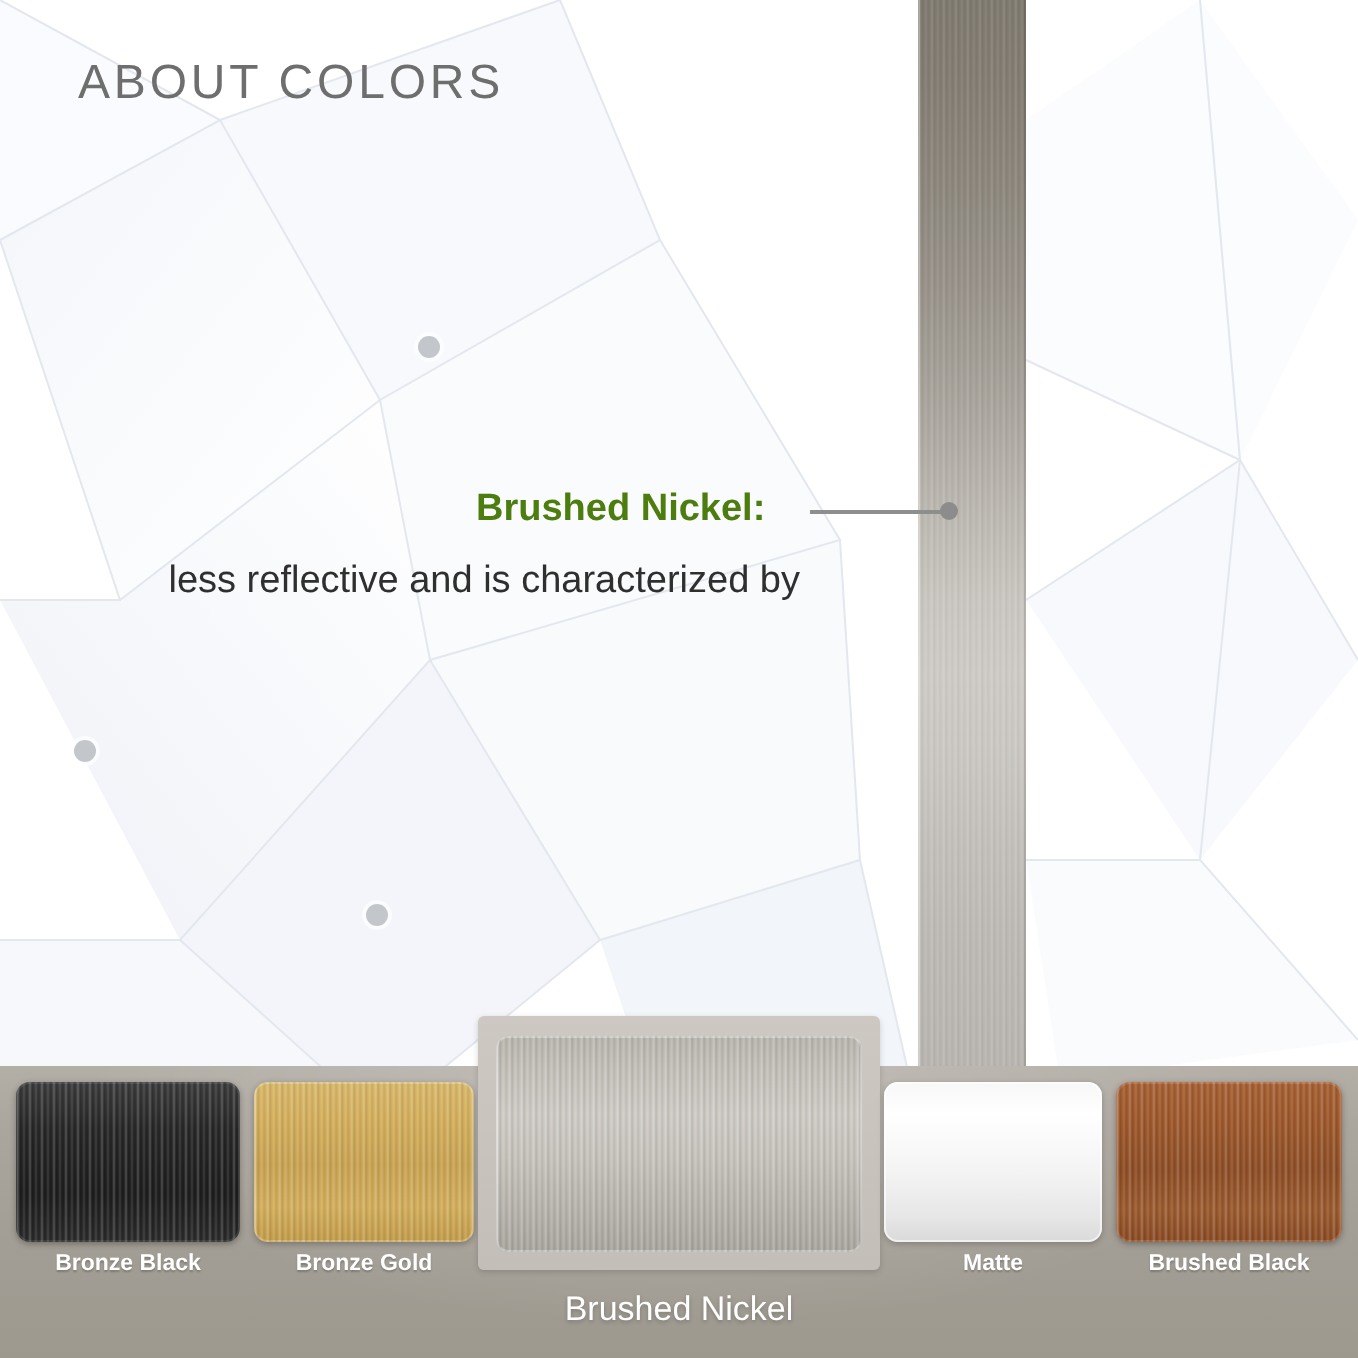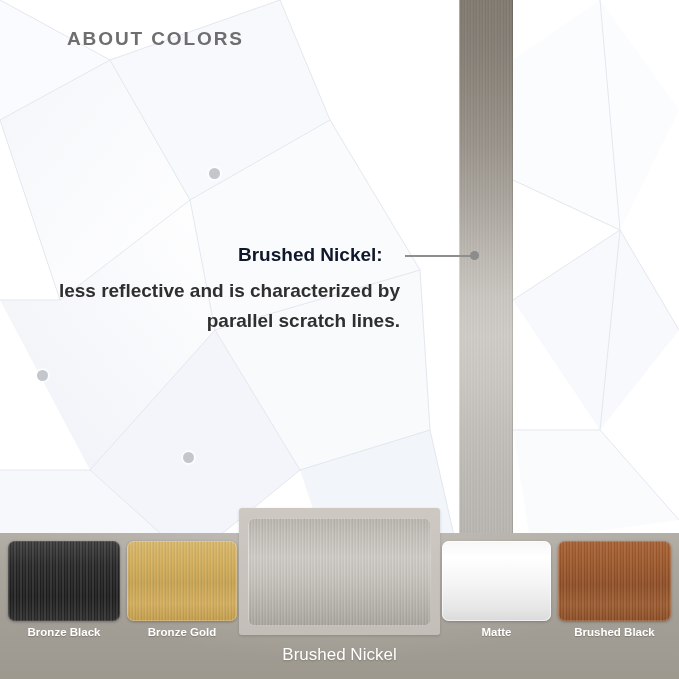--- a/index.html
+++ b/index.html
@@ -25,24 +25,24 @@
     position: absolute;
     left: 0; top: 0;
     width: 679px;
     height: 679px;
     pointer-events: none;
   }
 
   
   .heading {
     position: absolute;
-    left: 67px;
+    left: 39px;
     top: 28px;
-    font-size: 19px;
-    font-weight: bold;
+    font-size: 24px;
+    font-weight: normal;
     letter-spacing: 1.9px;
     color: #6e6e6e;
     white-space: nowrap;
   }
 
   
   .nickel-strip {
     position: absolute;
     left: 459px;
     top: 0;
@@ -80,21 +80,21 @@
     opacity: 0.85;
   }
 
   
   .callout-title {
     position: absolute;
     left: 238px;
     top: 244px;
     font-size: 19px;
     font-weight: bold;
-    color: #0f172a;
+    color: #4d7c0f;
     white-space: nowrap;
   }
   .leader-line {
     position: absolute;
     left: 405px;
     top: 255px;
     width: 68px;
     height: 2px;
     background: #8e8e8e;
   }
@@ -109,21 +109,20 @@
   }
   .callout-body {
     position: absolute;
     left: 20px;
     top: 276px;
     width: 380px;
     text-align: right;
     font-size: 19px;
     line-height: 30px;
     color: #2f2f2f;
-    font-weight: bold;
   }
 
   
   .dot {
     position: absolute;
     border-radius: 50%;
     background: #c3c7cc;
     box-shadow: 0 0 0 2px rgba(255,255,255,0.65);
   }
 
@@ -265,21 +264,20 @@
   <div class="dot" style="left:37px; top:370px; width:11px; height:11px;"></div>
   <div class="dot" style="left:183px; top:452px; width:11px; height:11px;"></div>
 
   <div class="nickel-strip"></div>
 
   <div class="callout-title">Brushed Nickel:</div>
   <div class="leader-line"></div>
   <div class="leader-dot"></div>
   <div class="callout-body">
     <div>less reflective and is characterized by</div>
-    <div>parallel scratch lines.</div>
   </div>
 
   <div class="band"></div>
 
   <div class="swatch brushed" style="left:8px; top:541px; width:112px; height:80px;
               background:linear-gradient(180deg,#3a3a3a 0%,#262626 30%,#1c1c1c 70%,#2a2a2a 100%);
               box-shadow:0 1px 3px rgba(0,0,0,0.3), inset 0 0 0 1px rgba(255,255,255,0.10);"></div>
   <div class="sw-label" style="left:8px; top:626px; width:112px;">Bronze Black</div>
 
   <div class="swatch brushed" style="left:127px; top:541px; width:110px; height:80px;

